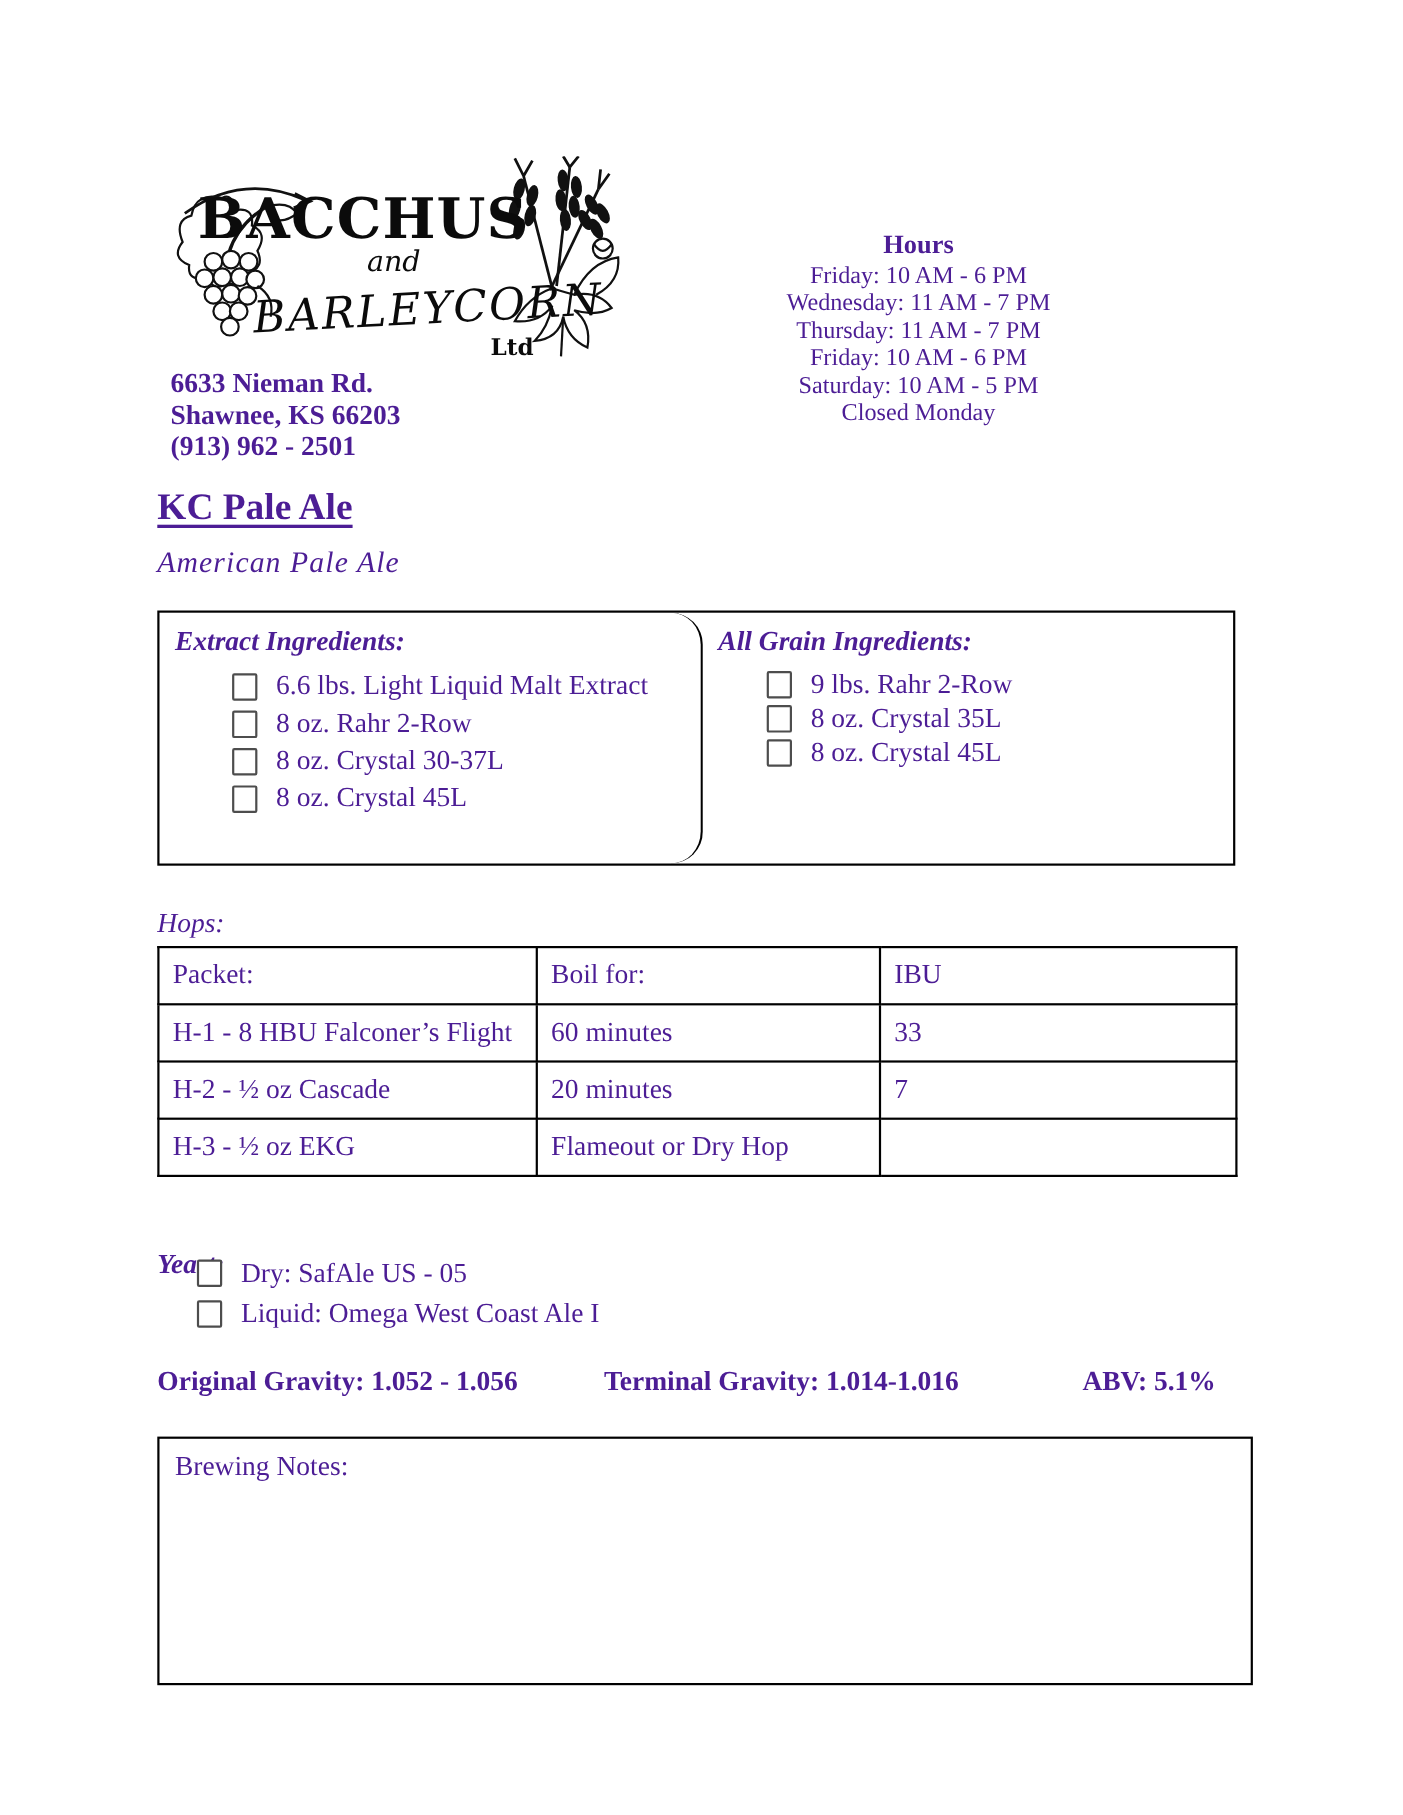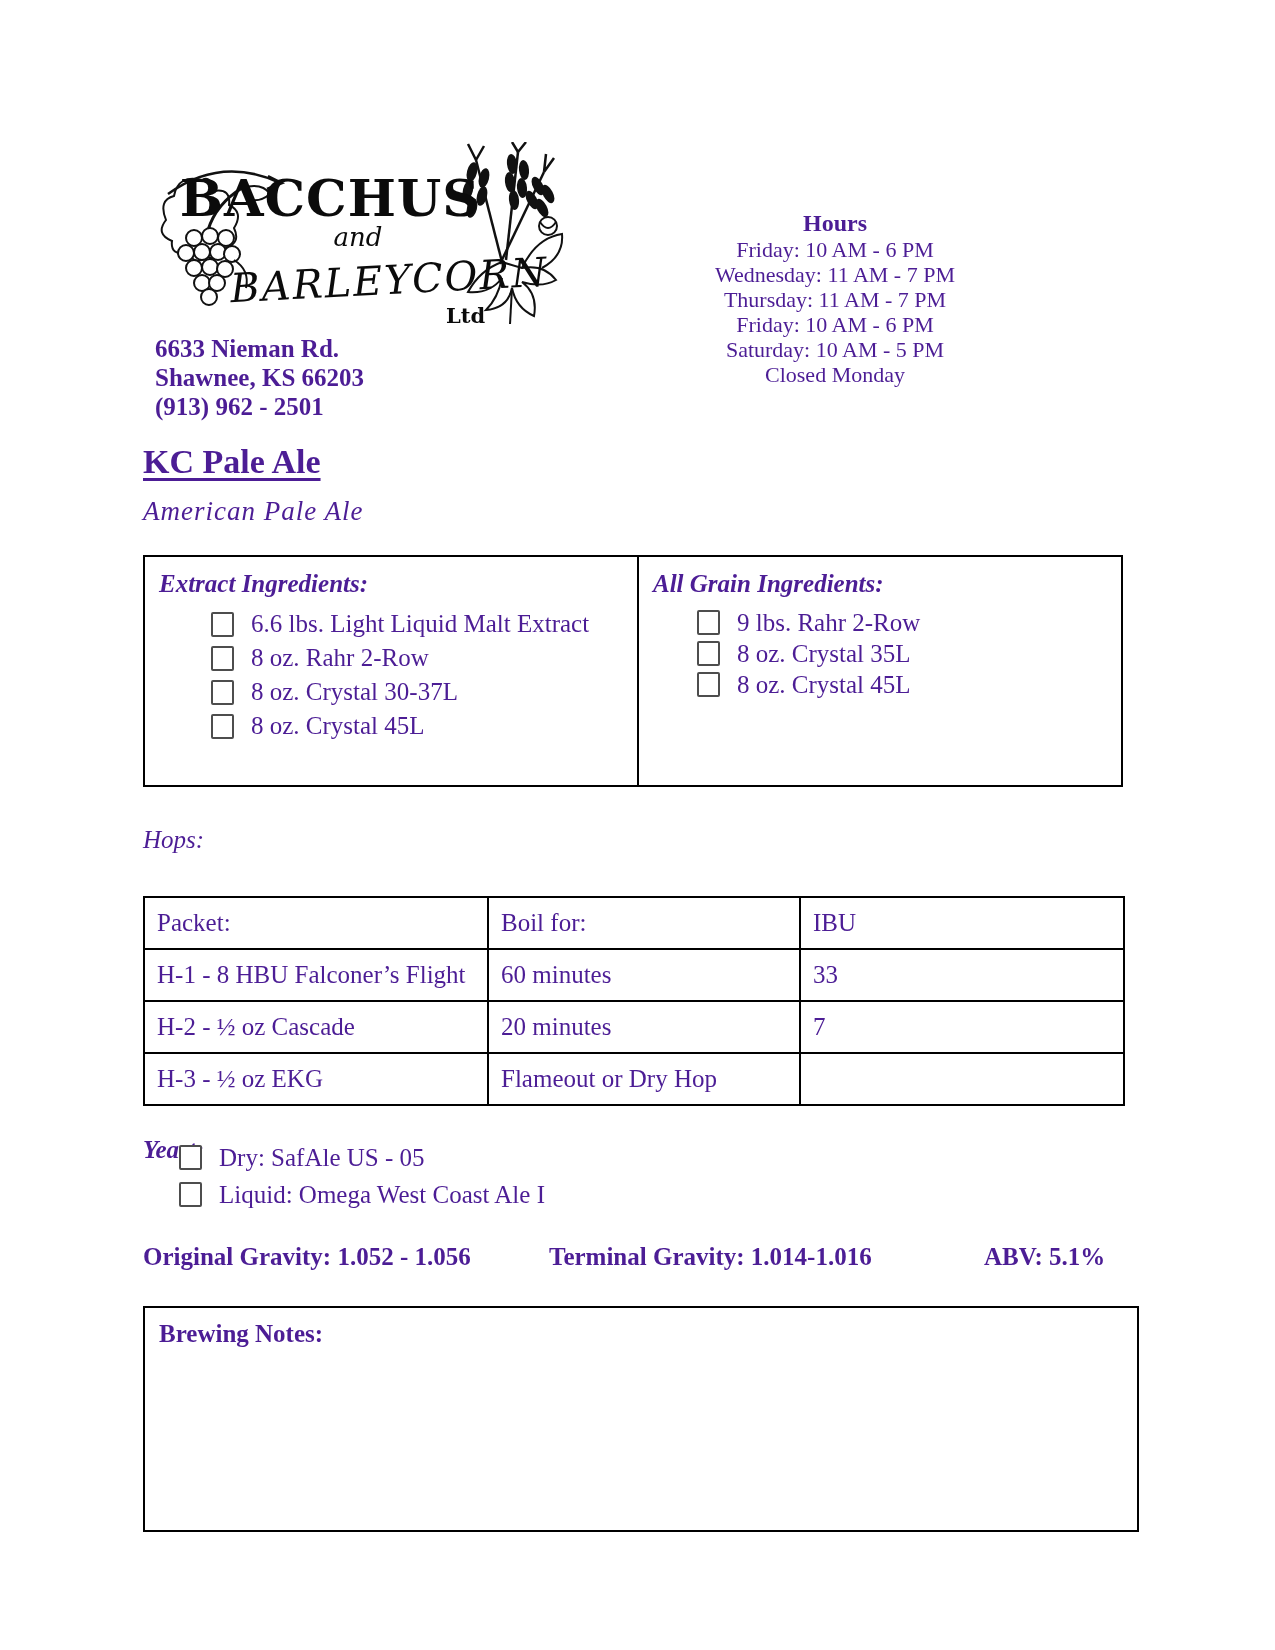--- a/index.html
+++ b/index.html
@@ -33,58 +33,58 @@
   }
   .recipe-style{
     position:absolute;left:143px;top:496px;
     font-size:27px;font-style:italic;letter-spacing:1px;
   }
   
   .ingredients-box{
     position:absolute;left:143px;top:555px;width:980px;height:232px;
     border:2px solid #000;display:flex;box-sizing:border-box;
   }
-  .ing-cell{padding:13px 0 0 14px;box-sizing:border-box;}
+  .ing-cell{padding:13px 0 0 14px;box-sizing:border-box;border-radius:29px;}
   .ing-cell.left{width:494px;border-right:2px solid #000;}
   .ing-cell.right{flex:1;}
   .ing-header{font-size:25px;font-weight:bold;font-style:italic;}
   .chk-list{margin-top:9px;}
   .chk-item{display:flex;align-items:center;height:34px;margin-left:52px;}
   .ing-cell.right .chk-item{height:31px;margin-left:44px;}
   .checkbox{
     display:inline-block;width:19px;height:21px;
     border:2px solid #4d4d4d;border-radius:2px;
     margin-right:17px;flex:0 0 auto;background:#fff;
   }
   .chk-label{font-size:25px;white-space:nowrap;}
   
   .hops-label{position:absolute;left:143px;top:826px;font-size:25px;font-weight:normal;font-style:italic;}
   .hops-table{
-    position:absolute;left:143px;top:896px;width:982px;
+    position:absolute;left:143px;top:860px;width:982px;
     border-collapse:collapse;table-layout:fixed;
   }
   .hops-table th,.hops-table td{
     border:2px solid #000;font-size:25px;font-weight:normal;
     text-align:left;padding:0 0 0 12px;height:50px;white-space:nowrap;
   }
   
   .yeast-label{position:absolute;left:143px;top:1136px;font-size:25px;font-weight:bold;font-style:italic;}
   .yeast-list{position:absolute;left:179px;top:1139px;}
   .yeast-list .chk-item{margin-left:0;height:37px;}
   
   .stat{position:absolute;top:1243px;font-size:25px;font-weight:bold;white-space:nowrap;}
   .stat.og{left:143px;}
   .stat.tg{left:549px;}
   .stat.abv{left:984px;}
   
   .notes-box{
     position:absolute;left:143px;top:1306px;width:996px;height:226px;
     border:2px solid #000;box-sizing:border-box;padding:12px 14px;
   }
-  .notes-label{font-size:25px;font-weight:bold;}
+  .notes-label{font-size:25px;font-weight:normal;}
   
   .svg-black{fill:#0b0b0b;}
 </style>
 </head>
 <body>
 
 <div class="page">
 
   <svg class="logo-svg" viewBox="0 0 424 192" xmlns="http://www.w3.org/2000/svg">
 

